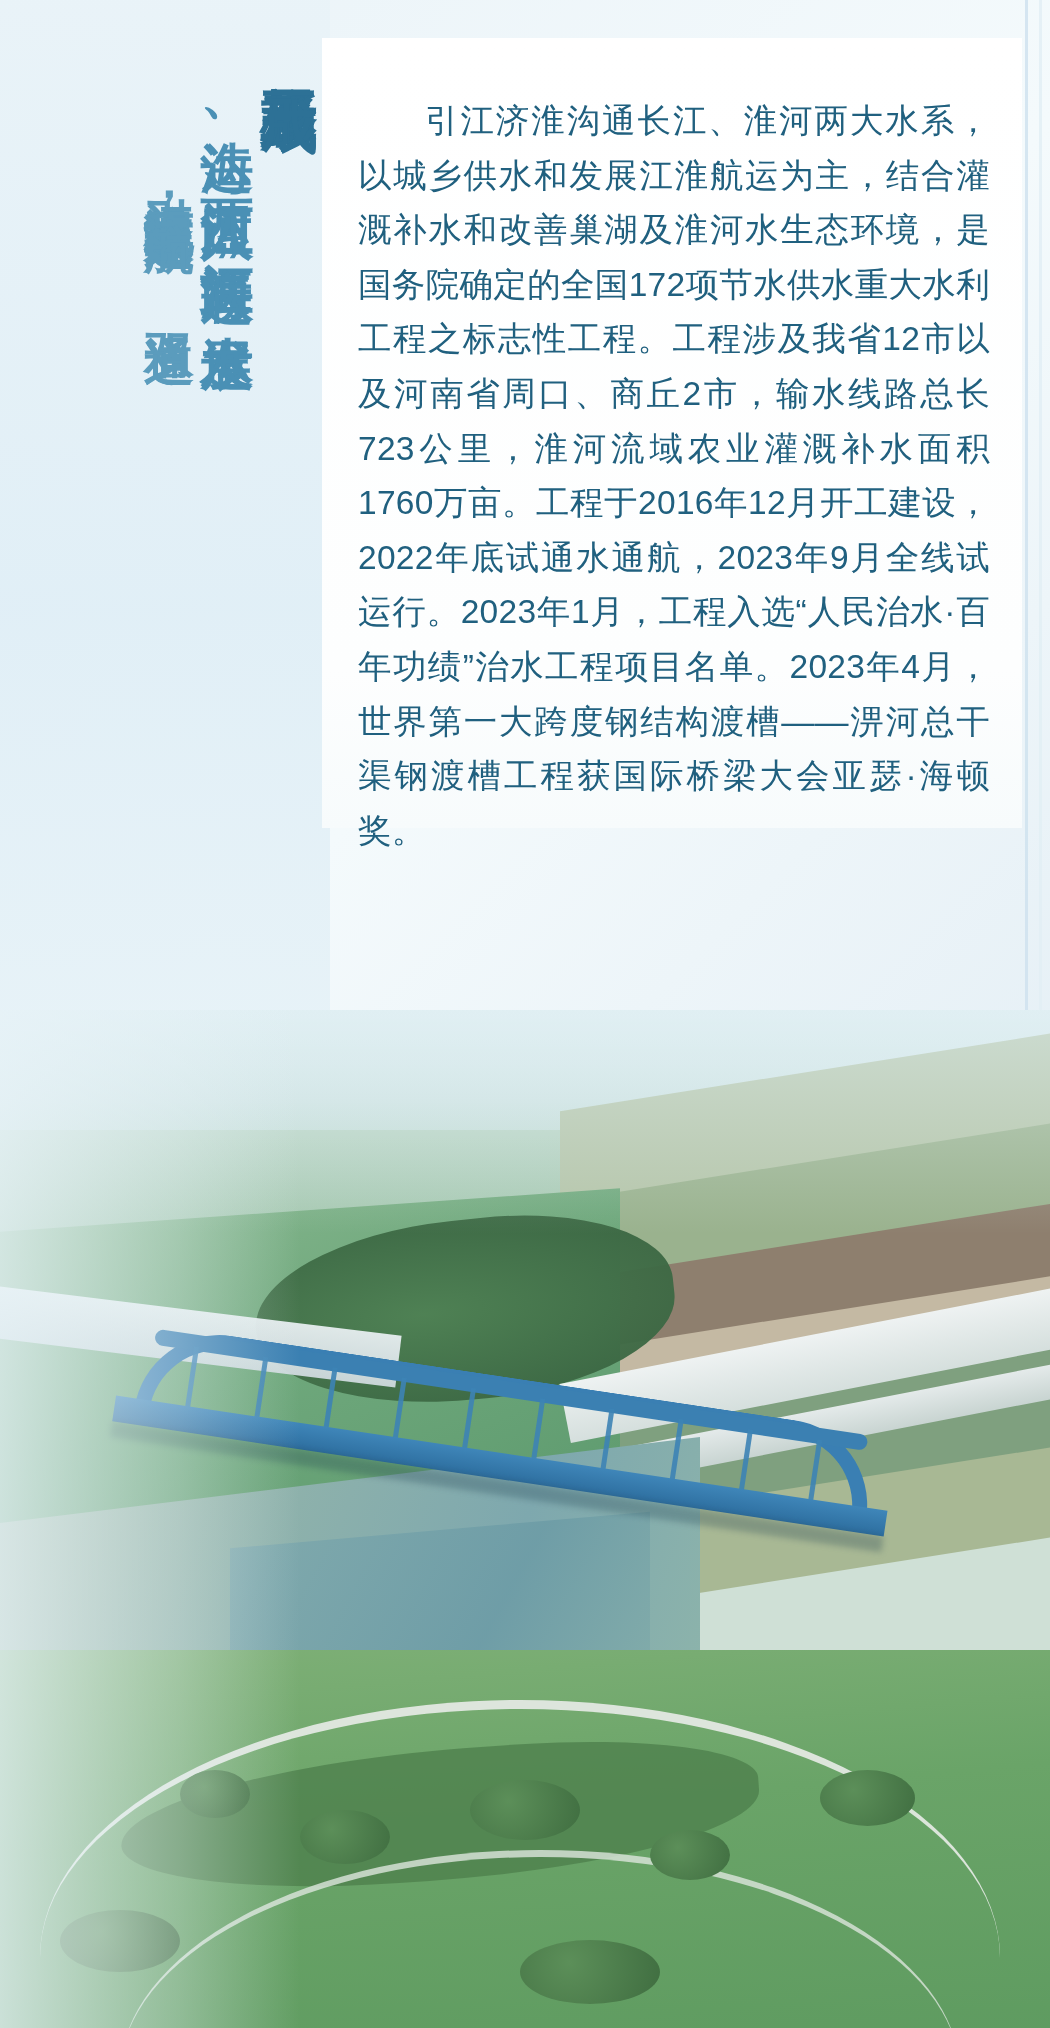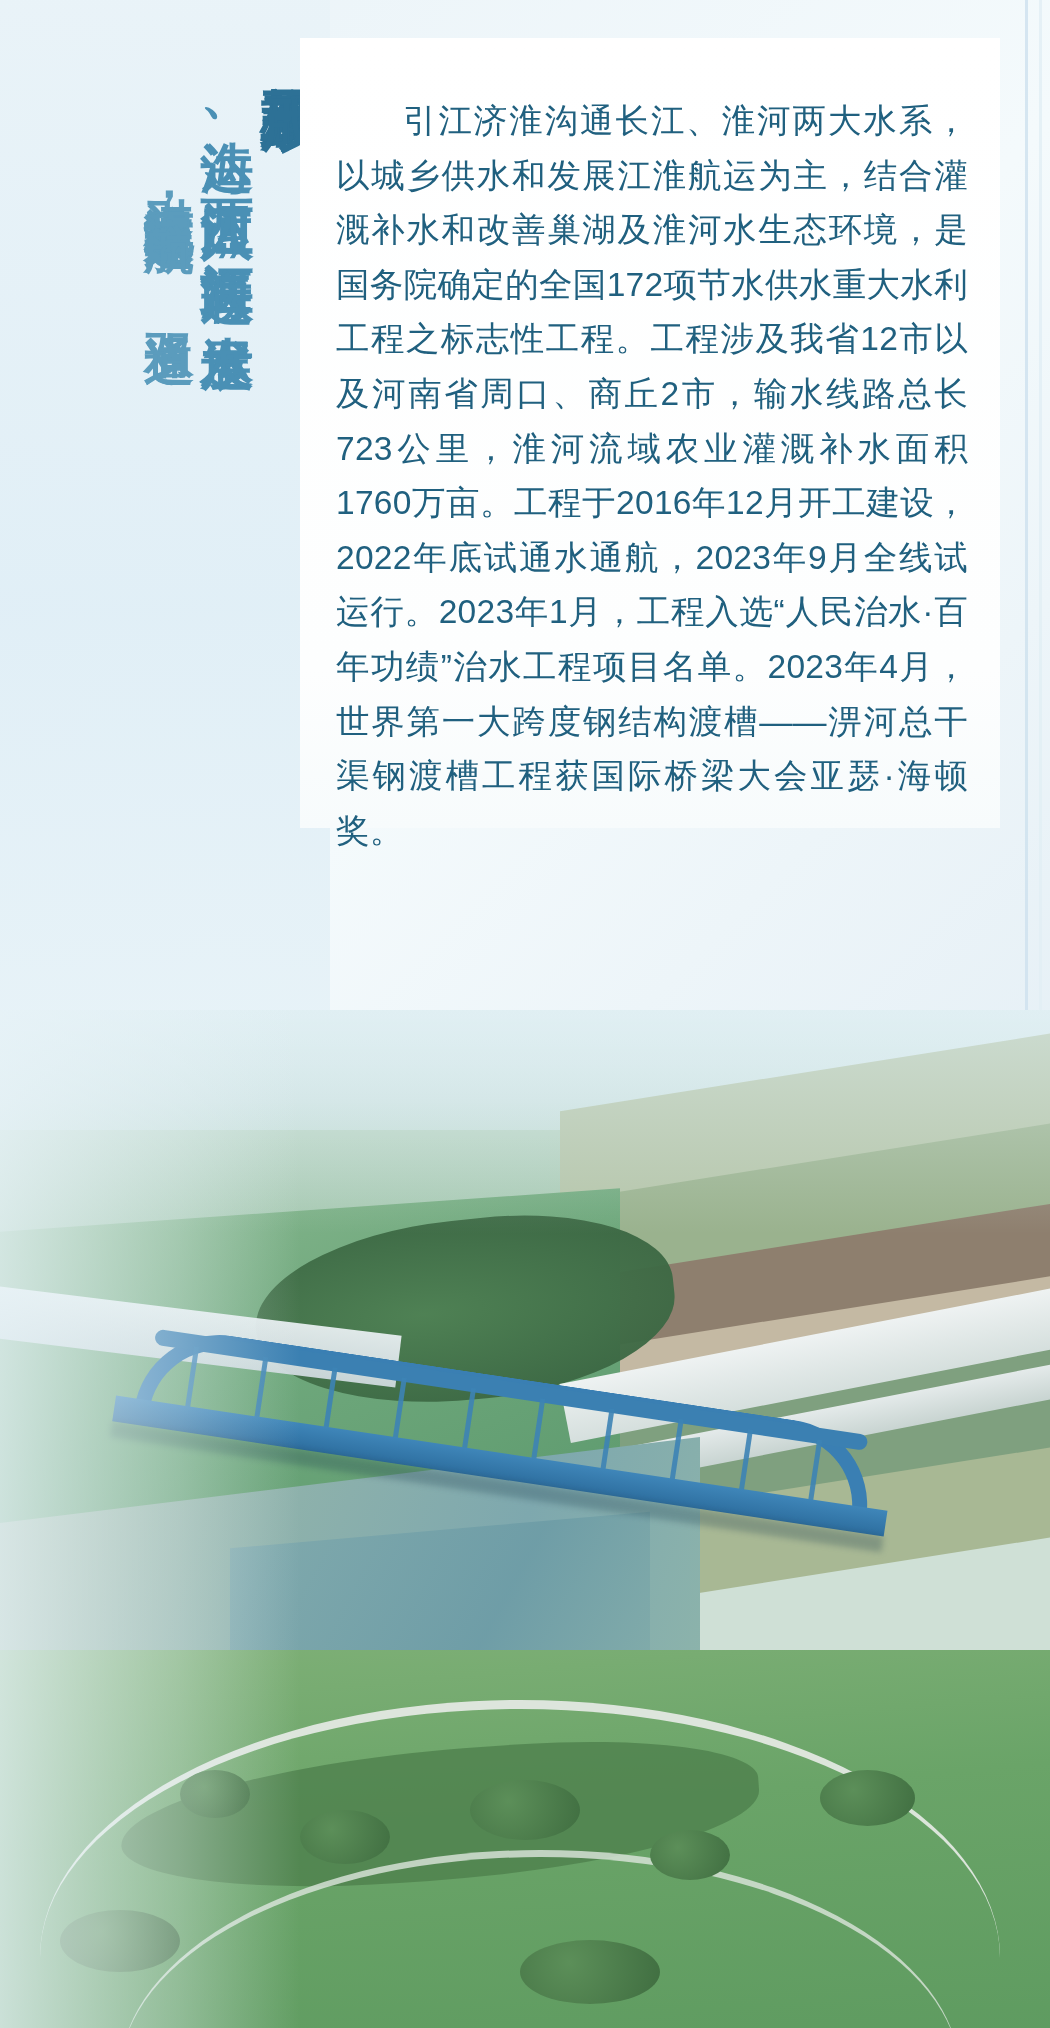--- a/index.html
+++ b/index.html
@@ -75,21 +75,21 @@
   }
   .tcol.sub2{
     font-size:50px;
     color:#5b9cbd;
     padding-top:120px;
   }
 
   
   .text-card{
     position:absolute;
-    left:300px;
+    left:322px;
     top:38px;
     width:700px;
     height:790px;
     background:#ffffff;
     background:linear-gradient(180deg,#ffffff 0%,#fdfefe 80%,#f7fbfc 100%);
   }
   .body-text{
     position:absolute;
     left:36px;
     top:56px;

